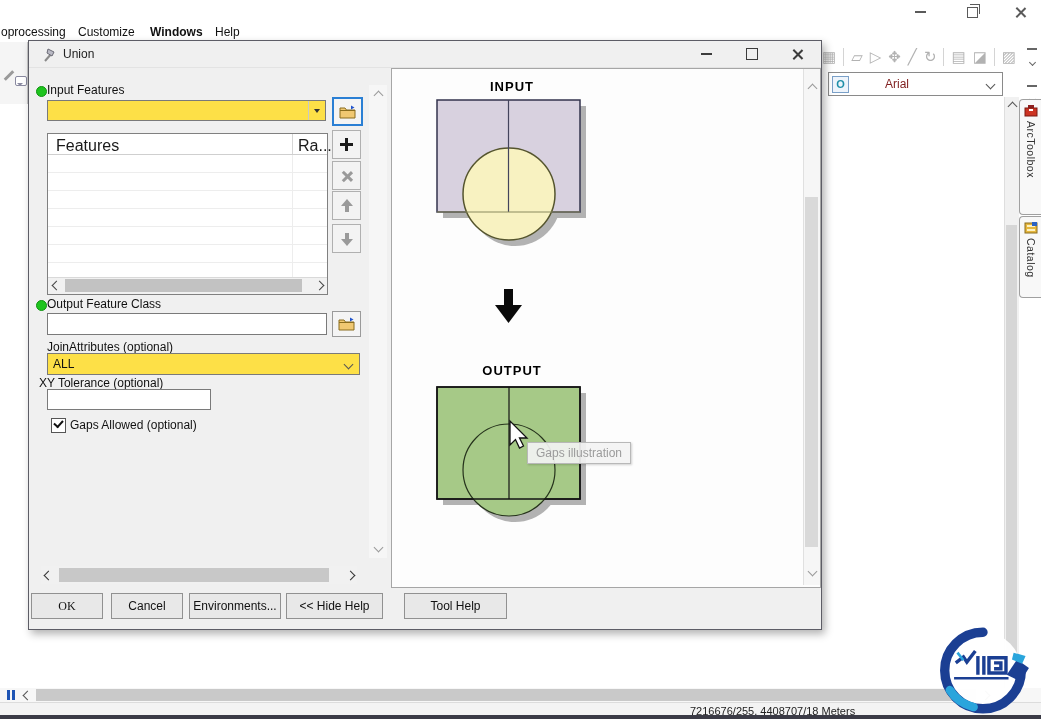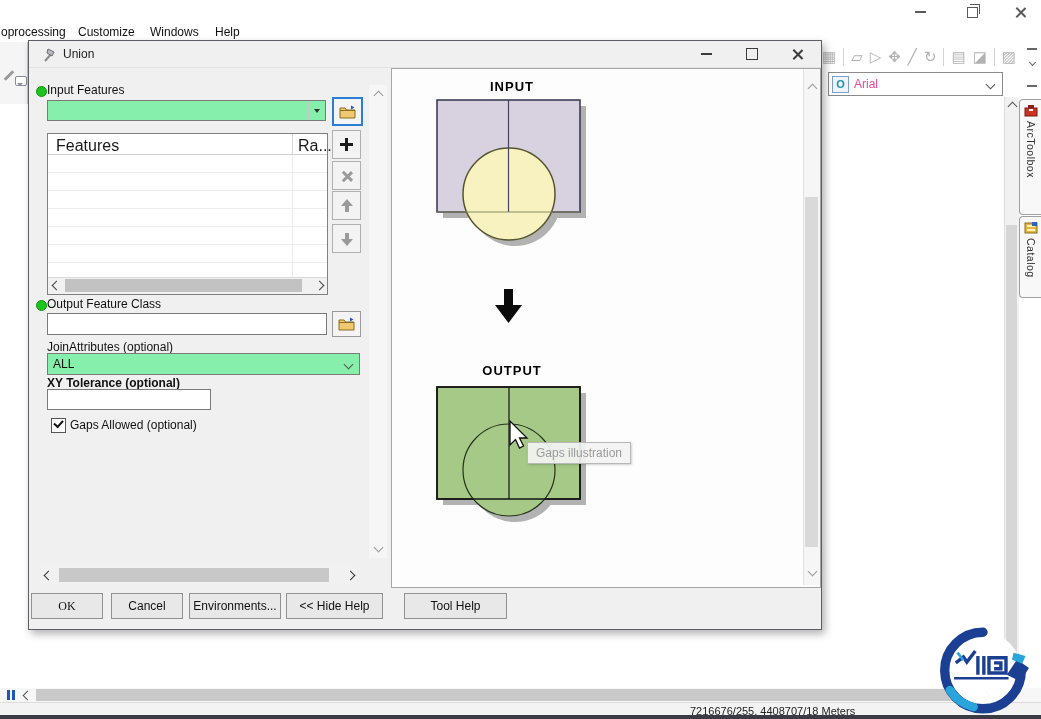--- a/index.html
+++ b/index.html
@@ -24,21 +24,21 @@
   .chev{display:inline-block;width:6px;height:6px;border-right:1.6px solid #555;border-bottom:1.6px solid #555;}
   .chev.down{transform:rotate(45deg);} .chev.up{transform:rotate(-135deg);}
   .chev.left{transform:rotate(135deg);} .chev.right{transform:rotate(-45deg);}
 
   
   .editor-toolbar{left:822px;top:45px;height:24px;display:flex;align-items:center;gap:7px;color:#b2b2b2;font-size:15px;}
   .tb-sep{width:1px;height:18px;background:#d4d4d4;}
   .font-combo{left:828px;top:72px;width:173px;height:22px;background:#fff;border:1px solid #8a8a8a;display:flex;align-items:center;}
   .font-ico{width:15px;height:15px;margin:0 5px 0 3px;background:#eef4fb;border:1px solid #7aa0c8;color:#1f8fa8;
             font-weight:bold;font-size:11px;line-height:14px;text-align:center;}
-  .font-combo .val{font-size:12px;color:#ec4899;flex:1;}
+  .font-combo .val{font-size:12px;color:#7f1d1d;flex:1;margin-left:31px;}
   .overflow-col{left:1026px;top:48px;width:12px;display:flex;flex-direction:column;gap:16px;align-items:center;}
   .ovf{width:10px;border-top:2px solid #666;padding-top:1px;text-align:center;}
   .ovf .chev{width:4px;height:4px;border-color:#666;}
 
   
   .map-vscroll{left:1004px;top:97px;width:14px;height:591px;background:#f1f1f1;border-left:1px solid #dedede;}
   .map-vscroll .thumb{position:absolute;left:1px;top:128px;width:11px;height:430px;background:#d6d6d6;}
   .scroll-arrow{position:absolute;display:flex;align-items:center;justify-content:center;width:14px;height:15px;}
   .side-tab{background:#f8f8f8;border:1px solid #a0a0a0;border-right:none;border-radius:4px 0 0 4px;
             display:flex;flex-direction:column;align-items:center;padding-top:4px;gap:4px;}
@@ -68,21 +68,21 @@
   .dlg-btn{position:absolute;top:3px;width:26px;height:20px;display:flex;align-items:center;justify-content:center;}
   .dlg-btn .glyph-min{background:#3c3c3c;}
   .glyph-max{width:10px;height:10px;border:1.3px solid #3c3c3c;}
   .dlg-btn .glyph-close::before,.dlg-btn .glyph-close::after{background:#3c3c3c;}
 
   .label{position:absolute;font-size:12px;color:#111;}
   .green-dot{position:absolute;width:9px;height:9px;border-radius:50%;background:var(--green-dot);border:1px solid #0f930f;}
 
   .textbox{position:absolute;background:#fff;border:1px solid #7a7a7a;}
   .textbox input{width:100%;height:100%;border:none;outline:none;background:transparent;font:12px "Liberation Sans",sans-serif;padding:0 4px;box-sizing:border-box;}
-  .combo{position:absolute;background:#86efac;border:1px solid #7a7a7a;display:flex;align-items:center;}
+  .combo{position:absolute;background:#fde047;border:1px solid #7a7a7a;display:flex;align-items:center;}
   .combo .val{flex:1;font-size:12px;padding-left:5px;color:#111;}
   .combo .dd{width:16px;height:100%;display:flex;align-items:center;justify-content:center;border-left:1px solid #c8c8c8;}
   .combo .tri{width:0;height:0;border:3.5px solid transparent;border-top:4.5px solid #333;margin-top:4px;}
   .combo.gray{background:#f2f2f2;}
 
   .browse-btn{position:absolute;width:27px;height:25px;background:#f4f4f4;border:1px solid #9a9a9a;display:flex;align-items:center;justify-content:center;}
   .browse-btn.focused{border:2px solid var(--focus-blue);}
 
   .ftable{position:absolute;background:#fff;border:1px solid #808080;}
   .ftable .hdr{position:absolute;left:0;top:0;right:0;height:20px;border-bottom:1px solid #cfcfcf;font-size:16px;}
@@ -141,21 +141,21 @@
         <span class="glyph-restore"></span>
       </div>
     <div class="abs win-btn" style="left:1006px;">
         <span class="glyph-close"></span>
       </div>
   </div>
 
   <div class="abs menubar">
     <span class="menu-item" style="left:1px;">oprocessing</span>
     <span class="menu-item" style="left:78px;">Customize</span>
-    <span class="menu-item" style="left:150px;">Windows</span>
+    <span class="menu-item" style="left:150px;font-weight:bold;">Windows</span>
     <span class="menu-item" style="left:215px;">Help</span>
   </div>
 
   <div class="abs left-strip">
     <span class="frag-pencil"></span>
     <span class="frag-bubble"></span>
   </div>
 
   <div class="abs editor-toolbar">
     <span>▦</span>
@@ -310,21 +310,21 @@
         <path d="M12 0.5 l3.5 2 -3.5 2 z" fill="#2255cc"></path>
       </svg>
     </div>
 
     <span class="label" style="left:18px;top:299px;">JoinAttributes (optional)</span>
     <div class="combo flat" style="left:18px;top:312px;width:311px;height:20px;">
       <span class="val">ALL</span>
       <span class="chev down" style="margin-right:7px;"></span>
     </div>
 
-    <span class="label" style="left:18px;top:335px;font-weight:bold;">XY Tolerance (optional)</span>
+    <span class="label" style="left:10px;top:335px;">XY Tolerance (optional)</span>
     <div class="textbox" style="left:18px;top:348px;width:162px;height:19px;">
       <input type="text" value="" style="">
     </div>
 
     <span class="checkbox" style="left:22px;top:377px;">
         <span class="mark"></span>
       </span>
     <span class="label" style="left:41px;top:377px;">Gaps Allowed (optional)</span>
 
     <div class="panel-hscroll">

